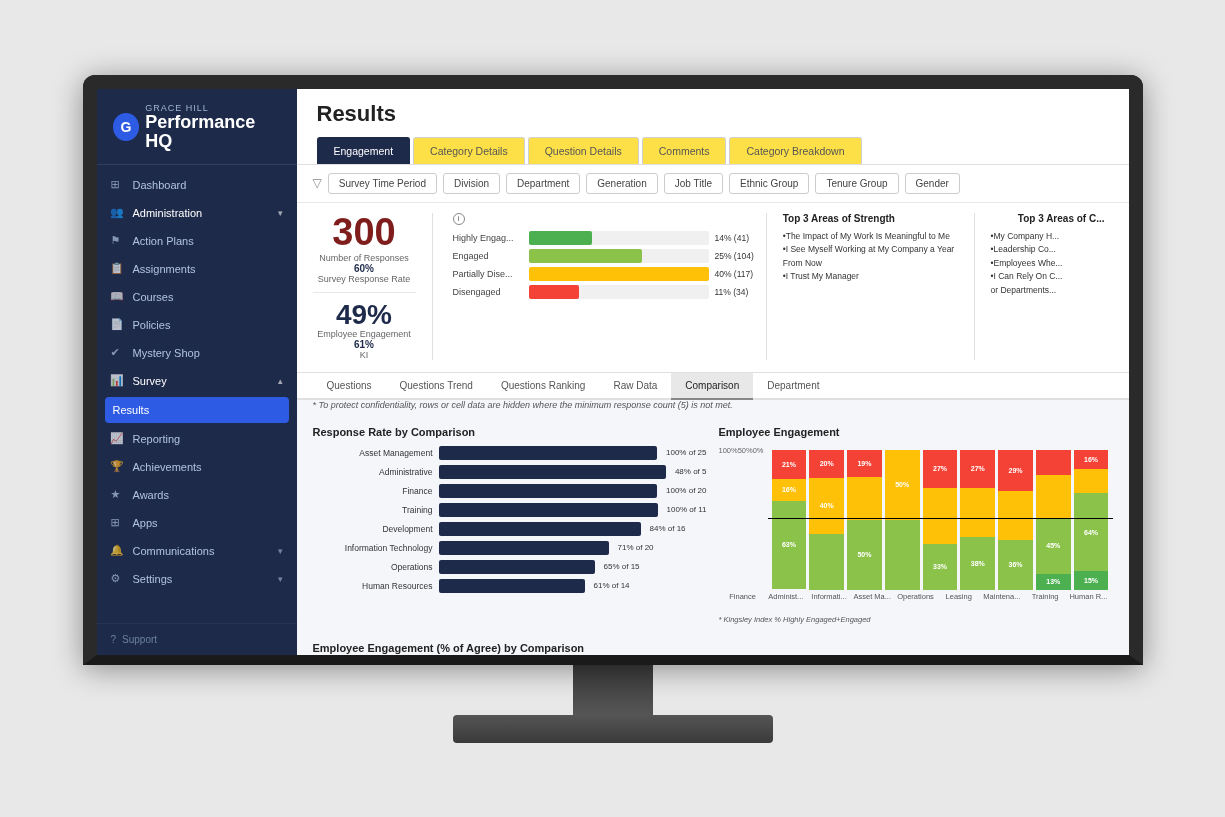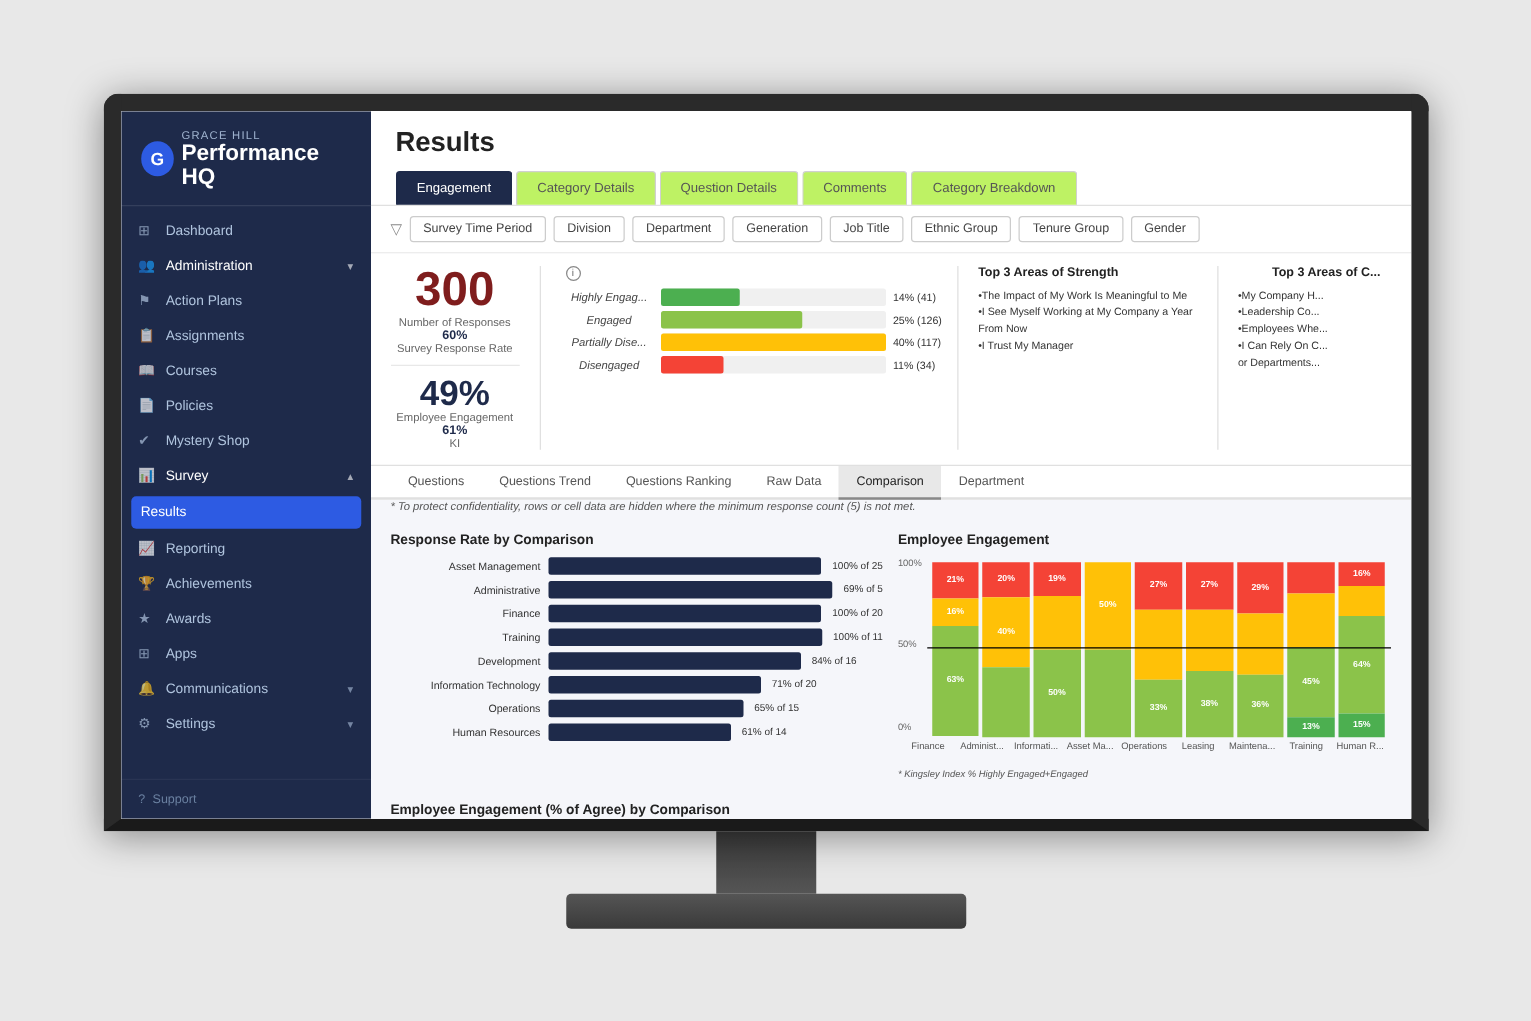--- a/index.html
+++ b/index.html
@@ -153,21 +153,21 @@
       display: flex;
       gap: 0;
     }
 
     .tab-item {
       padding: 7px 16px;
       font-size: 10.5px;
       color: #555;
       cursor: pointer;
       border: 1px solid #d0d0d0;
-      background: #bef264;
+      background: #fde047;
       border-bottom: none;
       margin-right: 3px;
       border-radius: 3px 3px 0 0;
     }
 
     .tab-item.active {
       background: #1e2a4a;
       color: #fff;
       border-color: #1e2a4a;
     }
@@ -208,24 +208,23 @@
 
     .eng-bar-row {
       display: flex;
       align-items: center;
       gap: 6px;
       font-size: 9px;
     }
 
     .eng-bar-label {
       width: 70px;
-      text-align: center;
+      text-align: left;
       color: #444;
       font-size: 9px;
-      font-style: italic;
     }
 
     .eng-bar-outer {
       height: 14px;
       border-radius: 2px;
       position: relative;
     }
 
     .eng-bar-inner {
       height: 100%;
@@ -384,21 +383,21 @@
       border-radius: 3px;
       padding: 3px 8px;
       font-size: 9.5px;
       color: #333;
       gap: 4px;
       margin-bottom: 8px;
     }
 
     .y-axis-labels {
       display: flex;
-      flex-direction: column;
+      flex-direction: row;
       justify-content: space-between;
       height: 140px;
       font-size: 7.5px;
       color: #666;
       margin-right: 4px;
     }
 
     .chart-with-yaxis {
       display: flex;
       align-items: stretch;
@@ -567,21 +566,21 @@
       <div class="eng-bar-outer" style="width:180px;background:#f0f0f0;">
         <div class="eng-bar-inner" style="width:63px;background:#4caf50;"></div>
       </div>
       <span class="eng-bar-text">14% (41)</span>
     </div>
               <div class="eng-bar-row">
       <span class="eng-bar-label">Engaged</span>
       <div class="eng-bar-outer" style="width:180px;background:#f0f0f0;">
         <div class="eng-bar-inner" style="width:113px;background:#8bc34a;"></div>
       </div>
-      <span class="eng-bar-text">25% (126)</span>
+      <span class="eng-bar-text">25% (104)</span>
     </div>
               <div class="eng-bar-row">
       <span class="eng-bar-label">Partially Dise...</span>
       <div class="eng-bar-outer" style="width:180px;background:#f0f0f0;">
         <div class="eng-bar-inner" style="width:180px;background:#ffc107;"></div>
       </div>
       <span class="eng-bar-text">40% (117)</span>
     </div>
               <div class="eng-bar-row">
       <span class="eng-bar-label">Disengaged</span>
@@ -631,21 +630,21 @@
           <div class="chart-title">Response Rate by Comparison</div>
           <div id="response-bars">
               <div class="bar-chart-row">
       <span class="bar-chart-label">Asset Management</span>
       <div class="bar-chart-bar" style="width:240px;"></div>
       <span class="bar-chart-val">100% of 25</span>
     </div>
               <div class="bar-chart-row">
       <span class="bar-chart-label">Administrative</span>
       <div class="bar-chart-bar" style="width:240px;"></div>
-      <span class="bar-chart-val">69% of 5</span>
+      <span class="bar-chart-val">48% of 5</span>
     </div>
               <div class="bar-chart-row">
       <span class="bar-chart-label">Finance</span>
       <div class="bar-chart-bar" style="width:240px;"></div>
       <span class="bar-chart-val">100% of 20</span>
     </div>
               <div class="bar-chart-row">
       <span class="bar-chart-label">Training</span>
       <div class="bar-chart-bar" style="width:240px;"></div>
       <span class="bar-chart-val">100% of 11</span>

